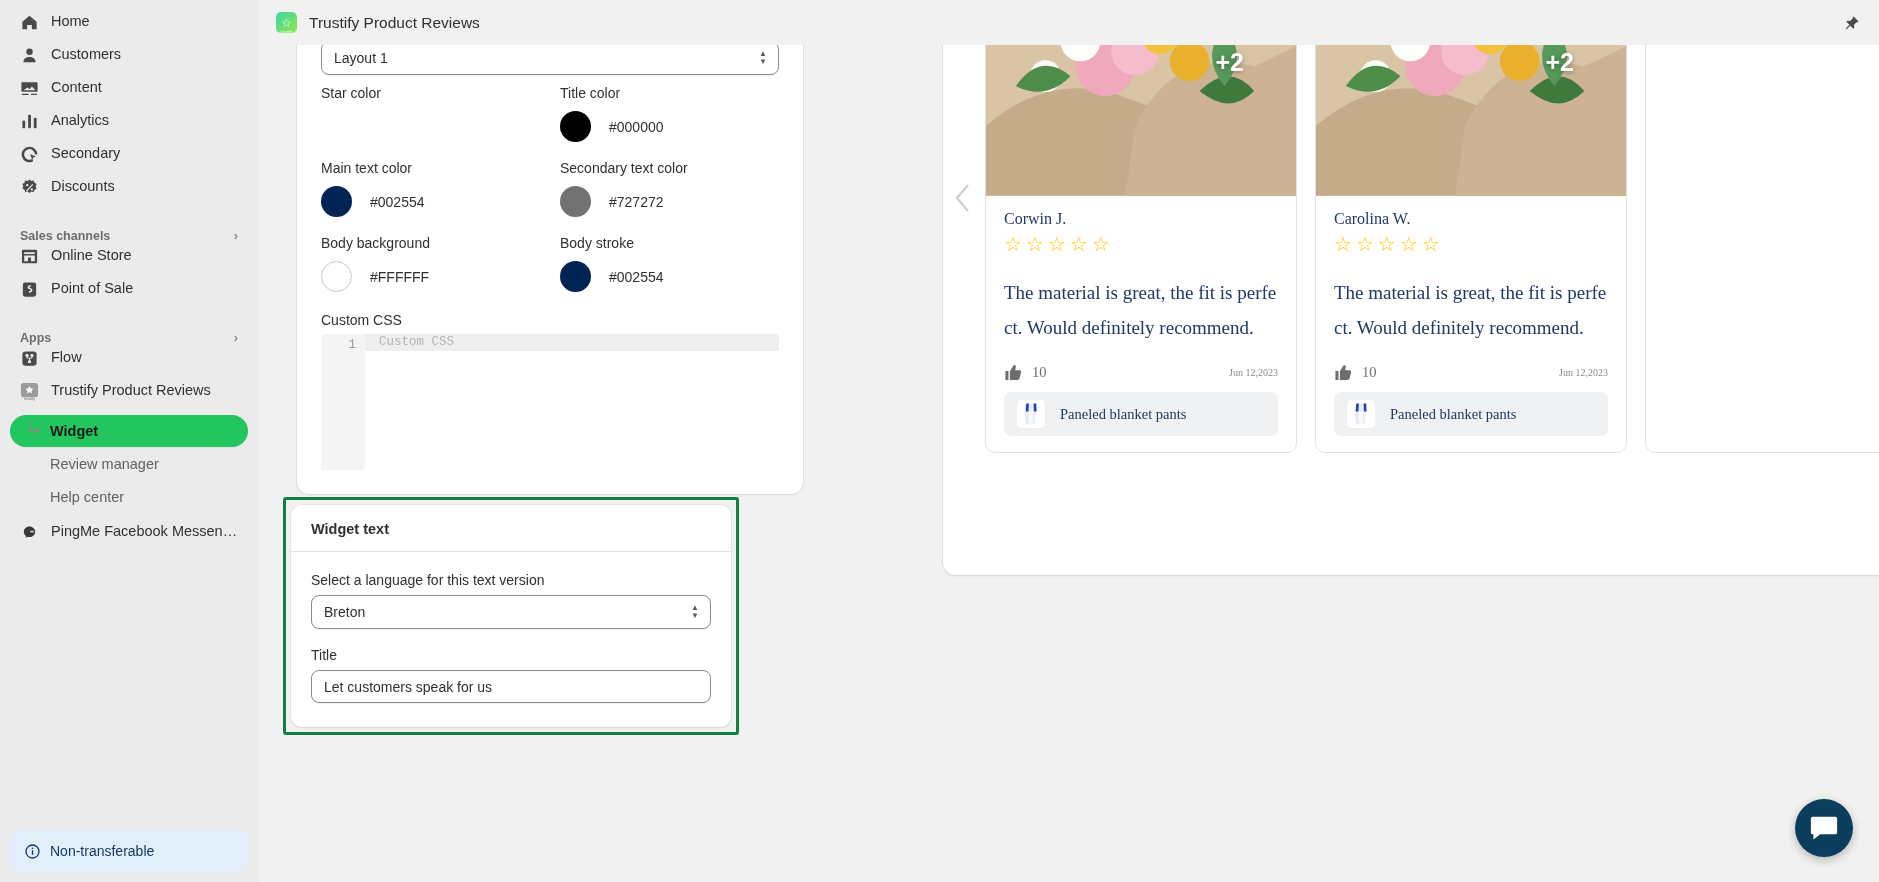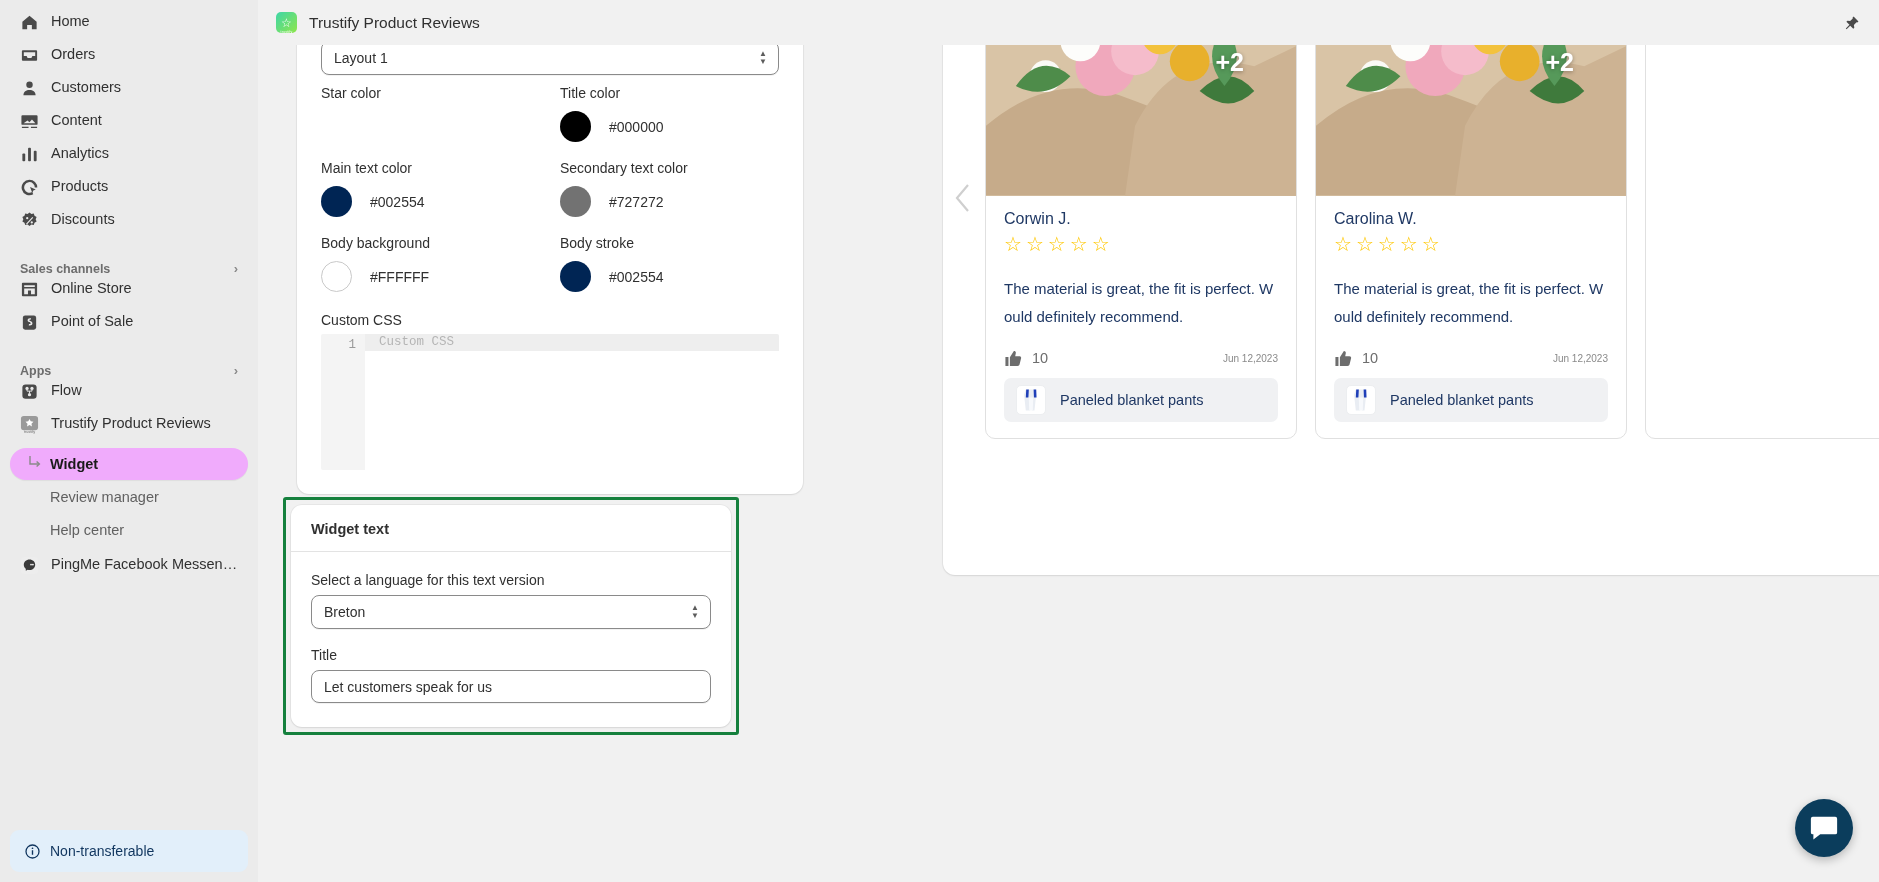--- a/index.html
+++ b/index.html
@@ -35,21 +35,21 @@
     cursor: pointer;
   }
   .chev { font-size: 13px; color: #8a8a8a; }
 
   .sub-item {
     display: flex; align-items: center; gap: 12px;
     height: 32px; margin: 1px 10px; padding: 0 10px 0 40px;
     border-radius: 8px; font-size: 14.5px; color: #616161; cursor: pointer;
     position: relative;
   }
-  .sub-item.active { background: #f0abfc; color: #1a1a1a; font-weight: 600; box-shadow: 0 1px 1px rgba(0,0,0,.06); border-radius: 16px; }
+  .sub-item.active { background: #22c55e; color: #1a1a1a; font-weight: 600; box-shadow: 0 1px 1px rgba(0,0,0,.06); border-radius: 16px; }
   .sub-item .arrow-in {
     position: absolute; left: 18px; top: 7px; width: 14px; height: 14px;
   }
   .sub-item .arrow-in svg { width: 14px; height: 14px; stroke: #8a8a8a; fill: none; stroke-width: 1.4; }
 
   .app-ico { width: 19px; height: 19px; flex: 0 0 19px; border-radius: 4px; overflow: hidden; }
 
   .non-transfer {
     position: absolute; left: 10px; bottom: 10px; width: 238px; height: 42px;
     background: #e2effa; border-radius: 9px;
@@ -172,25 +172,25 @@
   .rcard.partial { flex: 0 0 312px; }
   .rphoto {
     height: 190px; position: relative; overflow: hidden;
     background: linear-gradient(160deg,#c9a989 0%, #e3d3bd 45%, #d8c3a5 100%);
   }
   .rphoto .badge {
     position: absolute; top: 42px; right: 52px;
     color: #fff; font-size: 25px; font-weight: 600;
     text-shadow: 0 1px 4px rgba(0,0,0,.35);
   }
-  .rbody { padding: 14px 18px 16px 18px; }
+  .rbody { padding: 14px 18px 16px 18px; font-family: Liberation Serif, serif; }
   .rname { font-size: 16px; color: #1f3864; margin-bottom: 4px; }
   .stars { font-size: 20px; letter-spacing: 4px; line-height: 1.25; }
   .rtext {
-    margin-top: 18px; font-size: 15px; line-height: 1.85; color: #1f3864;
+    margin-top: 18px; font-size: 19px; line-height: 1.85; color: #1f3864;
     word-break: break-all;
   }
   .rfoot {
     margin-top: 18px; display: flex; align-items: center; justify-content: space-between;
   }
   .likes { display: flex; align-items: center; gap: 9px; font-size: 14.5px; color: #6d6d6d; }
   .likes svg { width: 19px; height: 19px; fill: #6d6d6d; }
   .rdate { font-size: 10px; color: #8a8a8a; }
   .prod-chip {
     margin-top: 10px; background: #f0f1f3; border-radius: 7px;
@@ -233,28 +233,20 @@
 
     <div class="nav-item">
       <span class="nav-ico">
         <svg viewBox="0 0 20 20">
             <path d="M10 3 2.5 9.2V17h5v-4.5h5V17h5V9.2z"></path>
           </svg>
       </span>
       <span class="nav-label">Home</span>
     </div>
 
-    <div class="nav-item">
-      <span class="nav-ico">
-        <svg viewBox="0 0 20 20">
-            <path d="M3 4.5h14a1 1 0 0 1 1 1v9a1 1 0 0 1-1 1H3a1 1 0 0 1-1-1v-9a1 1 0 0 1 1-1zm1 2v4h3l1 2h4l1-2h3v-4z"></path>
-          </svg>
-      </span>
-      <span class="nav-label">Orders</span>
-    </div>
 
 
     <div class="nav-item">
       <span class="nav-ico">
         <svg viewBox="0 0 20 20">
             <circle cx="10" cy="6" r="3.4"></circle>
             <path d="M3.6 17c0-3.5 2.9-5.5 6.4-5.5s6.4 2 6.4 5.5z"></path>
           </svg>
       </span>
       <span class="nav-label">Customers</span>
@@ -280,21 +272,21 @@
       <span class="nav-label">Analytics</span>
     </div>
 
     <div class="nav-item">
       <span class="nav-ico">
         <svg viewBox="0 0 20 20">
             <path d="M10 1.8a8.2 8.2 0 1 0 4 15.3l-1.2-2.3A5.6 5.6 0 1 1 15.6 10h2.6A8.2 8.2 0 0 0 10 1.8z"></path>
             <path d="M10.6 9.4l6 2.6-2.6 1.1-1.1 2.6z"></path>
           </svg>
       </span>
-      <span class="nav-label">Products</span>
+      <span class="nav-label">Secondary</span>
     </div>
 
     <div class="nav-item">
       <span class="nav-ico">
         <svg viewBox="0 0 20 20">
             <path d="M10 1.5l2 1.6 2.5-.4.8 2.4 2.2 1.3-1 2.3 1 2.3-2.2 1.3-.8 2.4-2.5-.4-2 1.6-2-1.6-2.5.4-.8-2.4L2.5 11l1-2.3-1-2.3 2.2-1.3.8-2.4 2.5.4zM7.6 6.4a1.2 1.2 0 1 0 0 2.4 1.2 1.2 0 0 0 0-2.4zm4.8 4.4a1.2 1.2 0 1 0 0 2.4 1.2 1.2 0 0 0 0-2.4zM13 6.3l-6.6 7 .9.8 6.6-7z" fill-rule="evenodd"></path>
           </svg>
       </span>
       <span class="nav-label">Discounts</span>
     </div>

